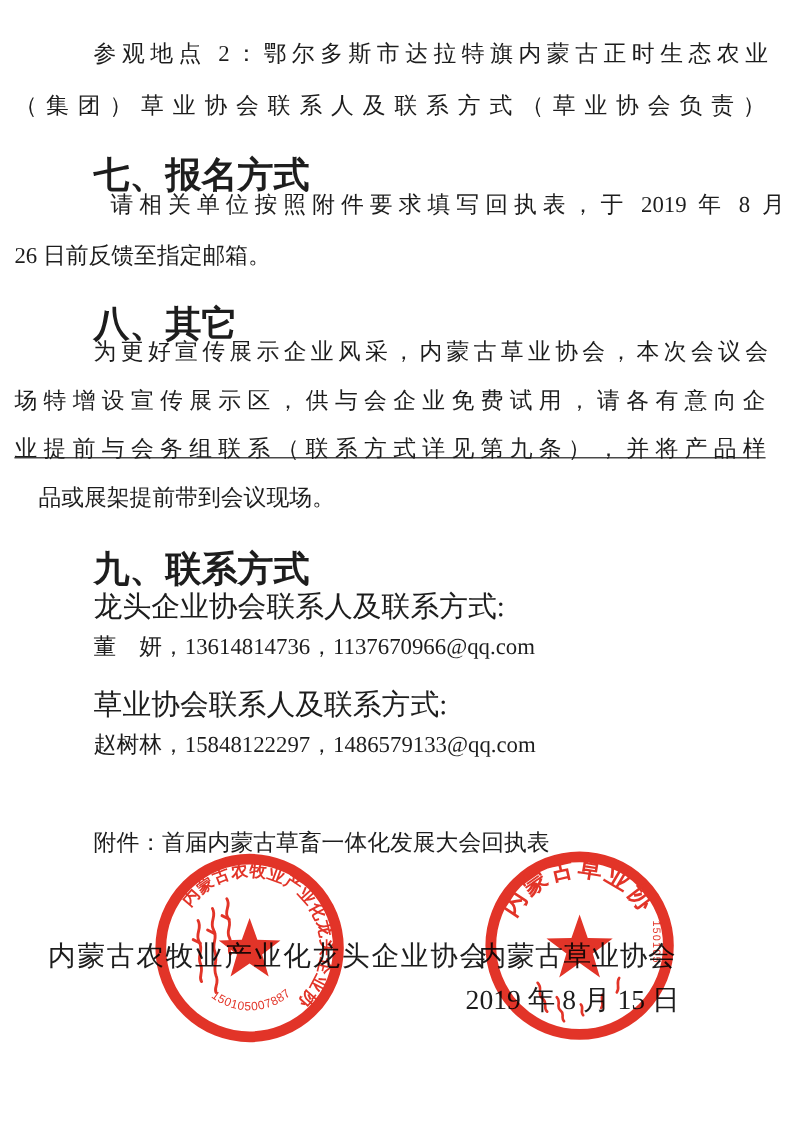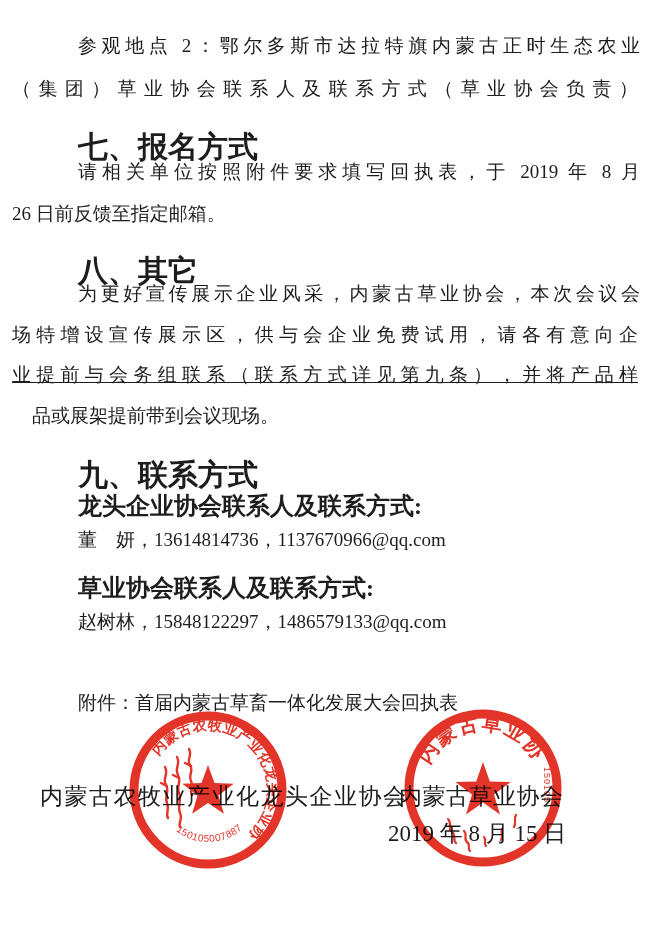--- a/index.html
+++ b/index.html
@@ -4,25 +4,25 @@
 <style>
   html,body{margin:0;padding:0;}
   body{
     width:655px;height:945px;position:relative;background:#ffffff;
     font-family:"Liberation Serif","DejaVu Serif",serif;color:#1d1d1d;
     overflow:hidden;
   }
   .line{position:absolute;white-space:nowrap;font-size:19px;line-height:1.15;}
   .just{white-space:normal;text-align:justify;text-align-last:justify;}
   .heading{font-family:"Liberation Sans","DejaVu Sans",sans-serif;font-weight:bold;font-size:30px;}
-  .chead{font-weight:bold;font-size:24px;}
+  .chead{font-weight:normal;font-size:24px;}
   .l1{left:78px;top:16px;width:562px;}
   .l2{left:12px;top:59px;width:626px;}
   .l3{left:78px;top:100px;}
-  .l4{left:78px;top:142px;width:562px;}
+  .l4{left:92px;top:142px;width:562px;}
   .l5{left:12px;top:184px;}
   .l6{left:78px;top:224px;font-family:Liberation Serif, serif;}
   .l7{left:78px;top:264px;width:562px;}
   .l8{left:12px;top:305px;width:626px;}
   .l9{left:12px;top:345px;width:626px;text-decoration:underline;}
   .l10{left:12px;top:386px;margin-left:20px;}
   .l11{left:78px;top:428px;}
   .l12{left:78px;top:469px;}
   .l13{left:78px;top:510px;}
   .l14{left:78px;top:551px;}

